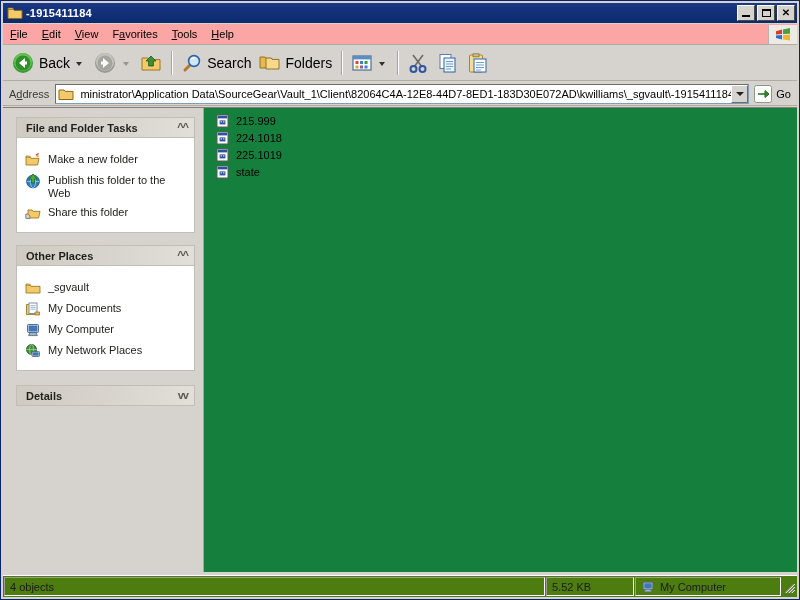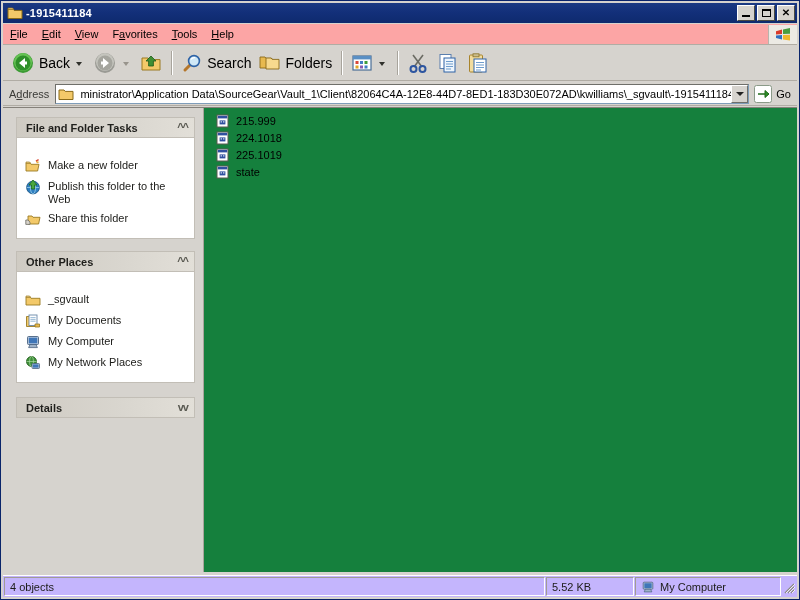--- a/index.html
+++ b/index.html
@@ -217,21 +217,21 @@
   .panel.collapsed { border: none; background: transparent; }
   .panel-header {
     background: linear-gradient(to right, #cfcbc3 0%, #d9d6cf 60%, #e2dfd8 100%);
     height: 21px;
     display: flex;
     align-items: center;
     padding: 0 6px 0 9px;
     box-sizing: border-box;
     border: 1px solid #c2beb6;
     border-bottom: 1px solid #c2beb6;
-    margin: -1px -1px 6px -1px;
+    margin: -1px -1px 0 -1px;
   }
   .panel.collapsed .panel-header { margin: 0; justify-content: center; }
   .panel-title {
     font-size: 11px;
     font-weight: bold;
     color: #1f1f1c;
     flex: 1;
     white-space: nowrap;
   }
   .chev {
@@ -269,21 +269,21 @@
     font-size: 11px;
     color: #000;
   }
   .file-name { line-height: 13px; }
 
   
   #statusbar {
     position: absolute;
     left: 2px; top: 574px;
     width: 794px; height: 22px;
-    background: #c4b5fd;
+    background: #4d7c0f;
     display: flex;
     align-items: stretch;
     box-sizing: border-box;
     border-top: 1px solid #ffffff;
   }
   .status-cell {
     border: 1px solid;
     border-color: #a09c94 #ffffff #ffffff #a09c94;
     display: flex;
     align-items: center;

